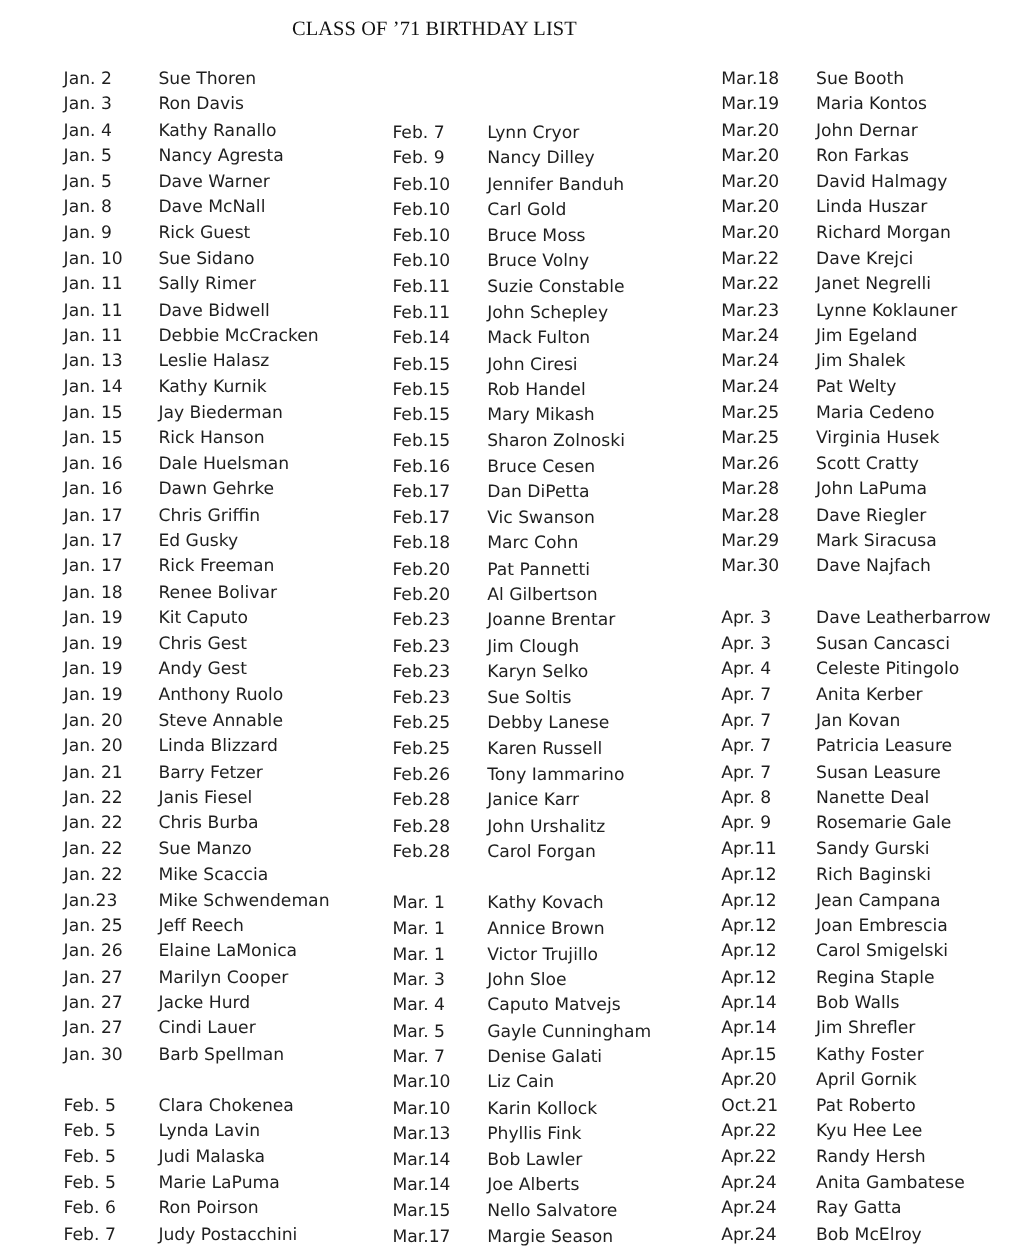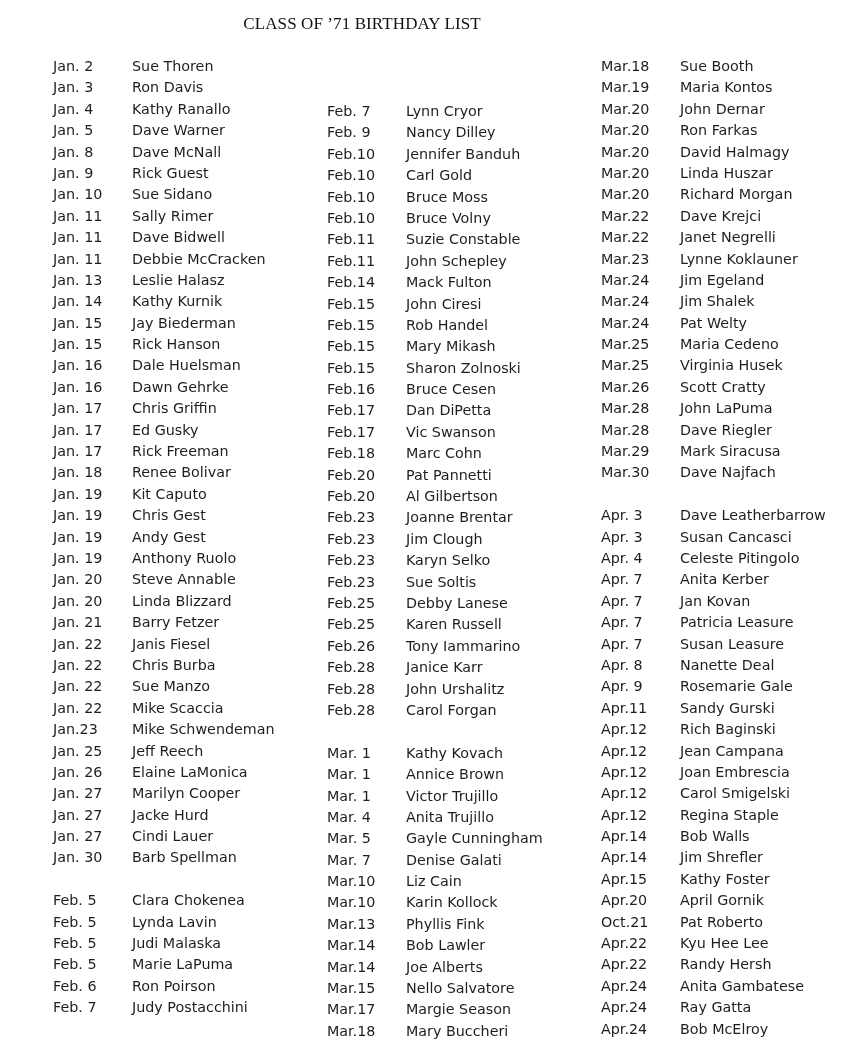--- a/index.html
+++ b/index.html
@@ -21,20 +21,21 @@
 </style>
 </head>
 <body>
 
 <div class="title">CLASS OF ’71 BIRTHDAY LIST</div>
 
 <div class="col col1">
     <div class="row"><span class="date">Jan. 2</span><span class="name">Sue Thoren</span></div>
     <div class="row"><span class="date">Jan. 3</span><span class="name">Ron Davis</span></div>
     <div class="row"><span class="date">Jan. 4</span><span class="name">Kathy Ranallo</span></div>
+    <div class="row"><span class="date">Jan. 5</span><span class="name">Nancy Agresta</span></div>
     <div class="row"><span class="date">Jan. 5</span><span class="name">Dave Warner</span></div>
     <div class="row"><span class="date">Jan. 8</span><span class="name">Dave McNall</span></div>
     <div class="row"><span class="date">Jan. 9</span><span class="name">Rick Guest</span></div>
     <div class="row"><span class="date">Jan. 10</span><span class="name">Sue Sidano</span></div>
     <div class="row"><span class="date">Jan. 11</span><span class="name">Sally Rimer</span></div>
     <div class="row"><span class="date">Jan. 11</span><span class="name">Dave Bidwell</span></div>
     <div class="row"><span class="date">Jan. 11</span><span class="name">Debbie McCracken</span></div>
     <div class="row"><span class="date">Jan. 13</span><span class="name">Leslie Halasz</span></div>
     <div class="row"><span class="date">Jan. 14</span><span class="name">Kathy Kurnik</span></div>
     <div class="row"><span class="date">Jan. 15</span><span class="name">Jay Biederman</span></div>
@@ -98,21 +99,22 @@
     <div class="row"><span class="date">Feb.25</span><span class="name">Debby Lanese</span></div>
     <div class="row"><span class="date">Feb.25</span><span class="name">Karen Russell</span></div>
     <div class="row"><span class="date">Feb.26</span><span class="name">Tony Iammarino</span></div>
     <div class="row"><span class="date">Feb.28</span><span class="name">Janice Karr</span></div>
     <div class="row"><span class="date">Feb.28</span><span class="name">John Urshalitz</span></div>
     <div class="row"><span class="date">Feb.28</span><span class="name">Carol Forgan</span></div>
     <div class="row"><span class="date"></span><span class="name"></span></div>
     <div class="row"><span class="date">Mar. 1</span><span class="name">Kathy Kovach</span></div>
     <div class="row"><span class="date">Mar. 1</span><span class="name">Annice Brown</span></div>
     <div class="row"><span class="date">Mar. 1</span><span class="name">Victor Trujillo</span></div>
-    <div class="row"><span class="date">Mar. 4</span><span class="name">Anita Trujillo</span></div>
+    <div class="row"><span class="date">Mar. 3</span><span class="name">John Sloe</span></div>
+    <div class="row"><span class="date">Mar. 4</span><span class="name">Caputo Matvejs</span></div>
     <div class="row"><span class="date">Mar. 5</span><span class="name">Gayle Cunningham</span></div>
     <div class="row"><span class="date">Mar. 7</span><span class="name">Denise Galati</span></div>
     <div class="row"><span class="date">Mar.10</span><span class="name">Liz Cain</span></div>
     <div class="row"><span class="date">Mar.10</span><span class="name">Karin Kollock</span></div>
     <div class="row"><span class="date">Mar.13</span><span class="name">Phyllis Fink</span></div>
     <div class="row"><span class="date">Mar.14</span><span class="name">Bob Lawler</span></div>
     <div class="row"><span class="date">Mar.14</span><span class="name">Joe Alberts</span></div>
     <div class="row"><span class="date">Mar.15</span><span class="name">Nello Salvatore</span></div>
     <div class="row"><span class="date">Mar.17</span><span class="name">Margie Season</span></div>
     <div class="row"><span class="date">Mar.18</span><span class="name">Mary Buccheri</span></div>

